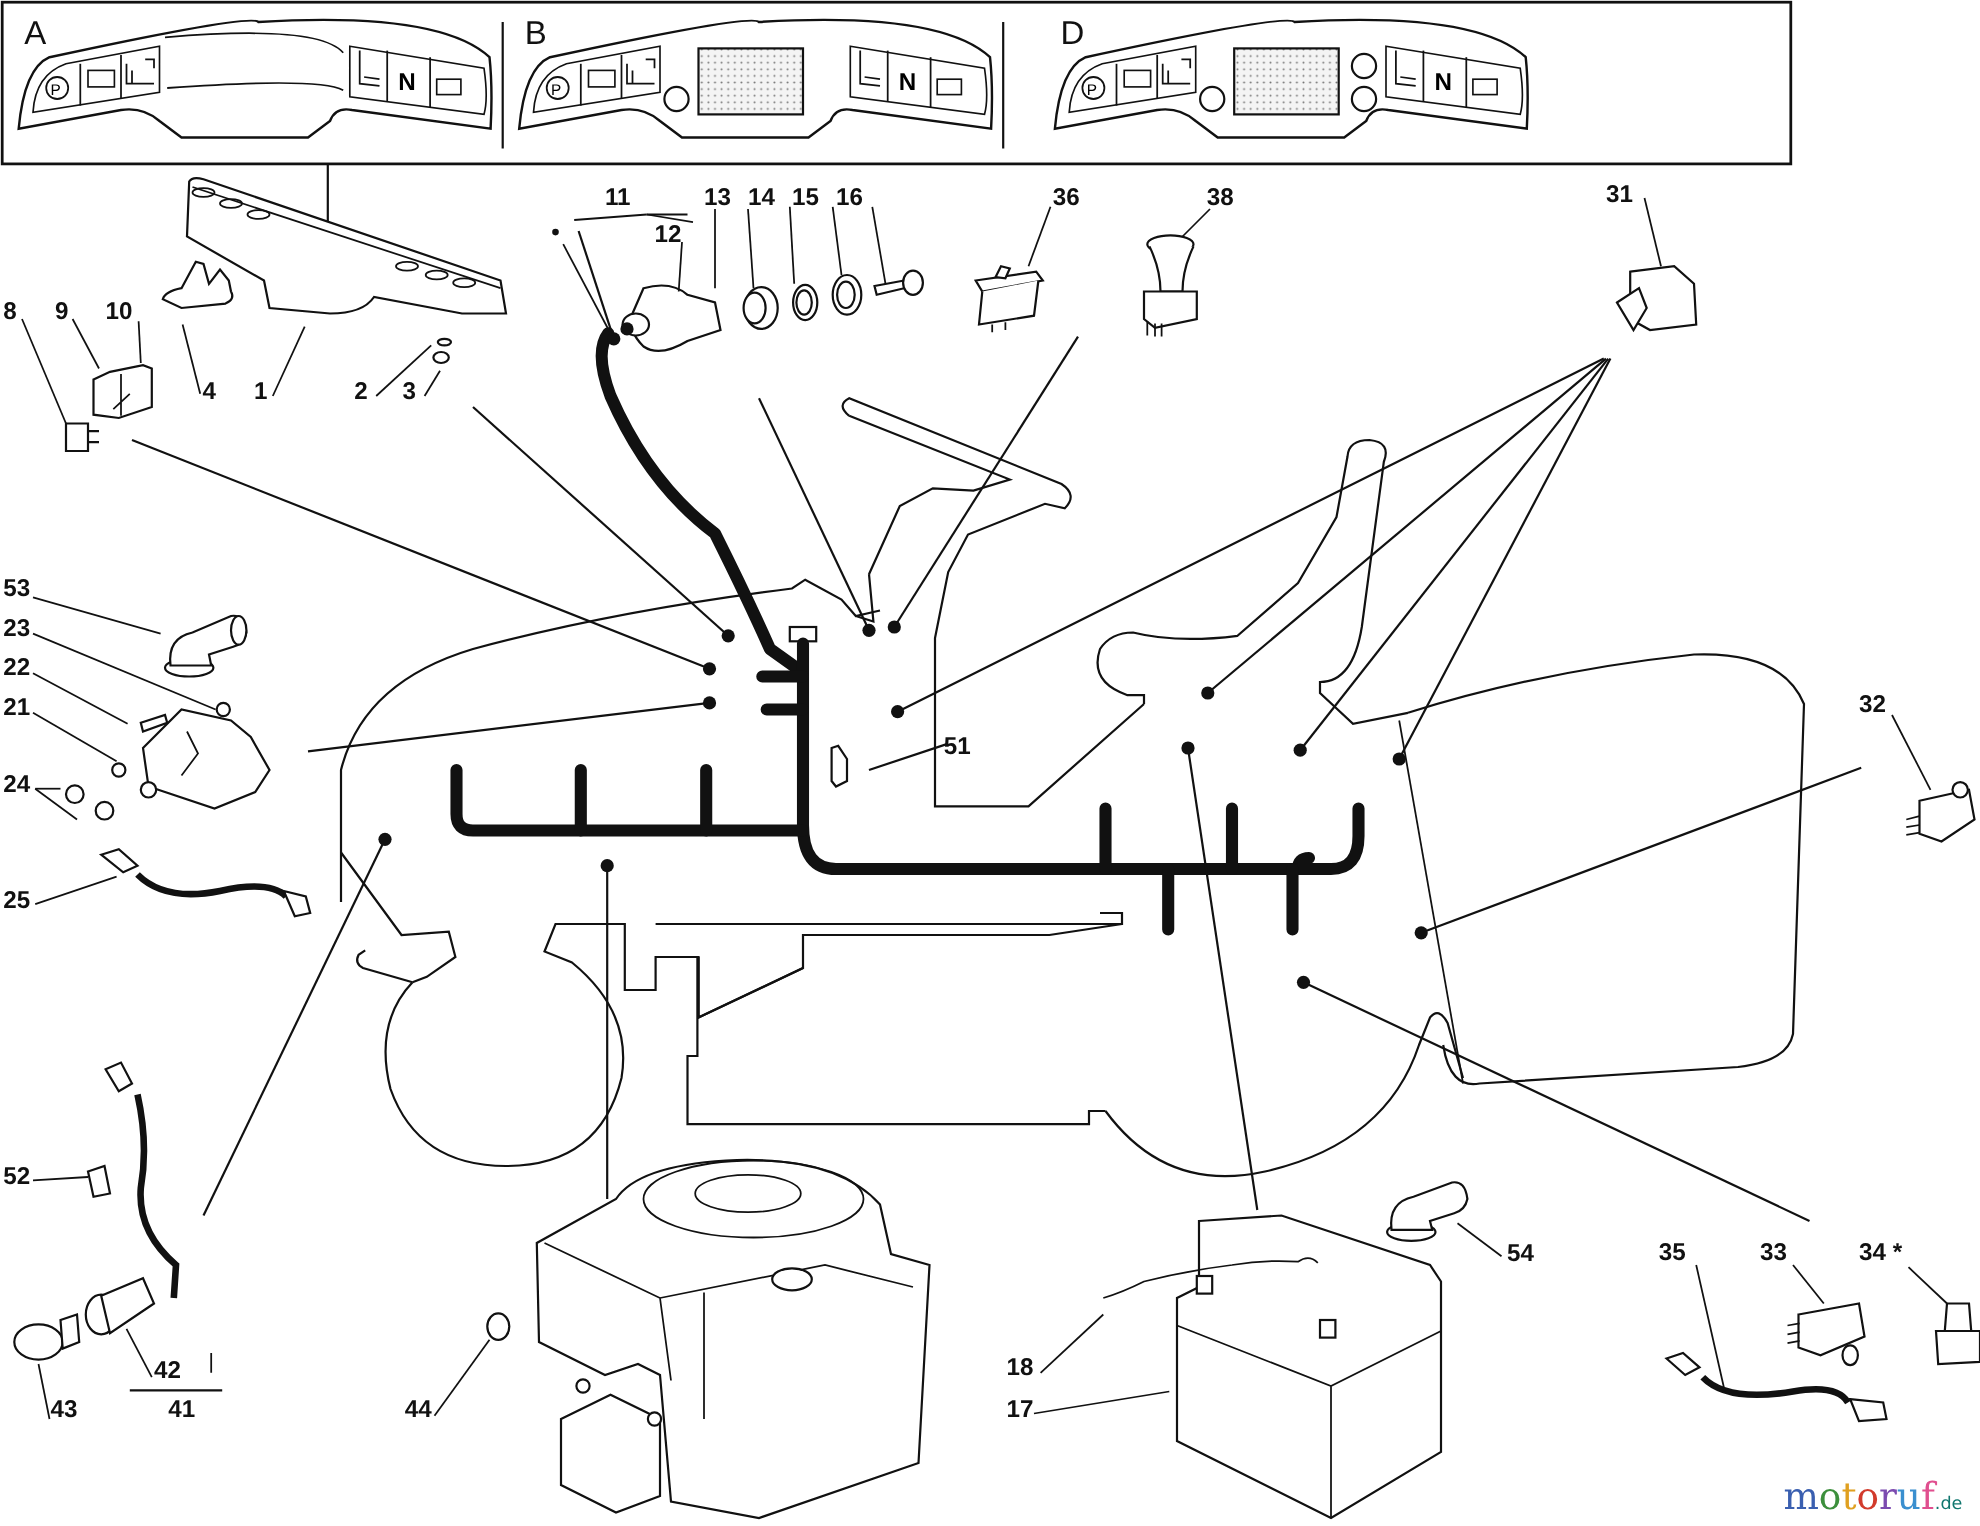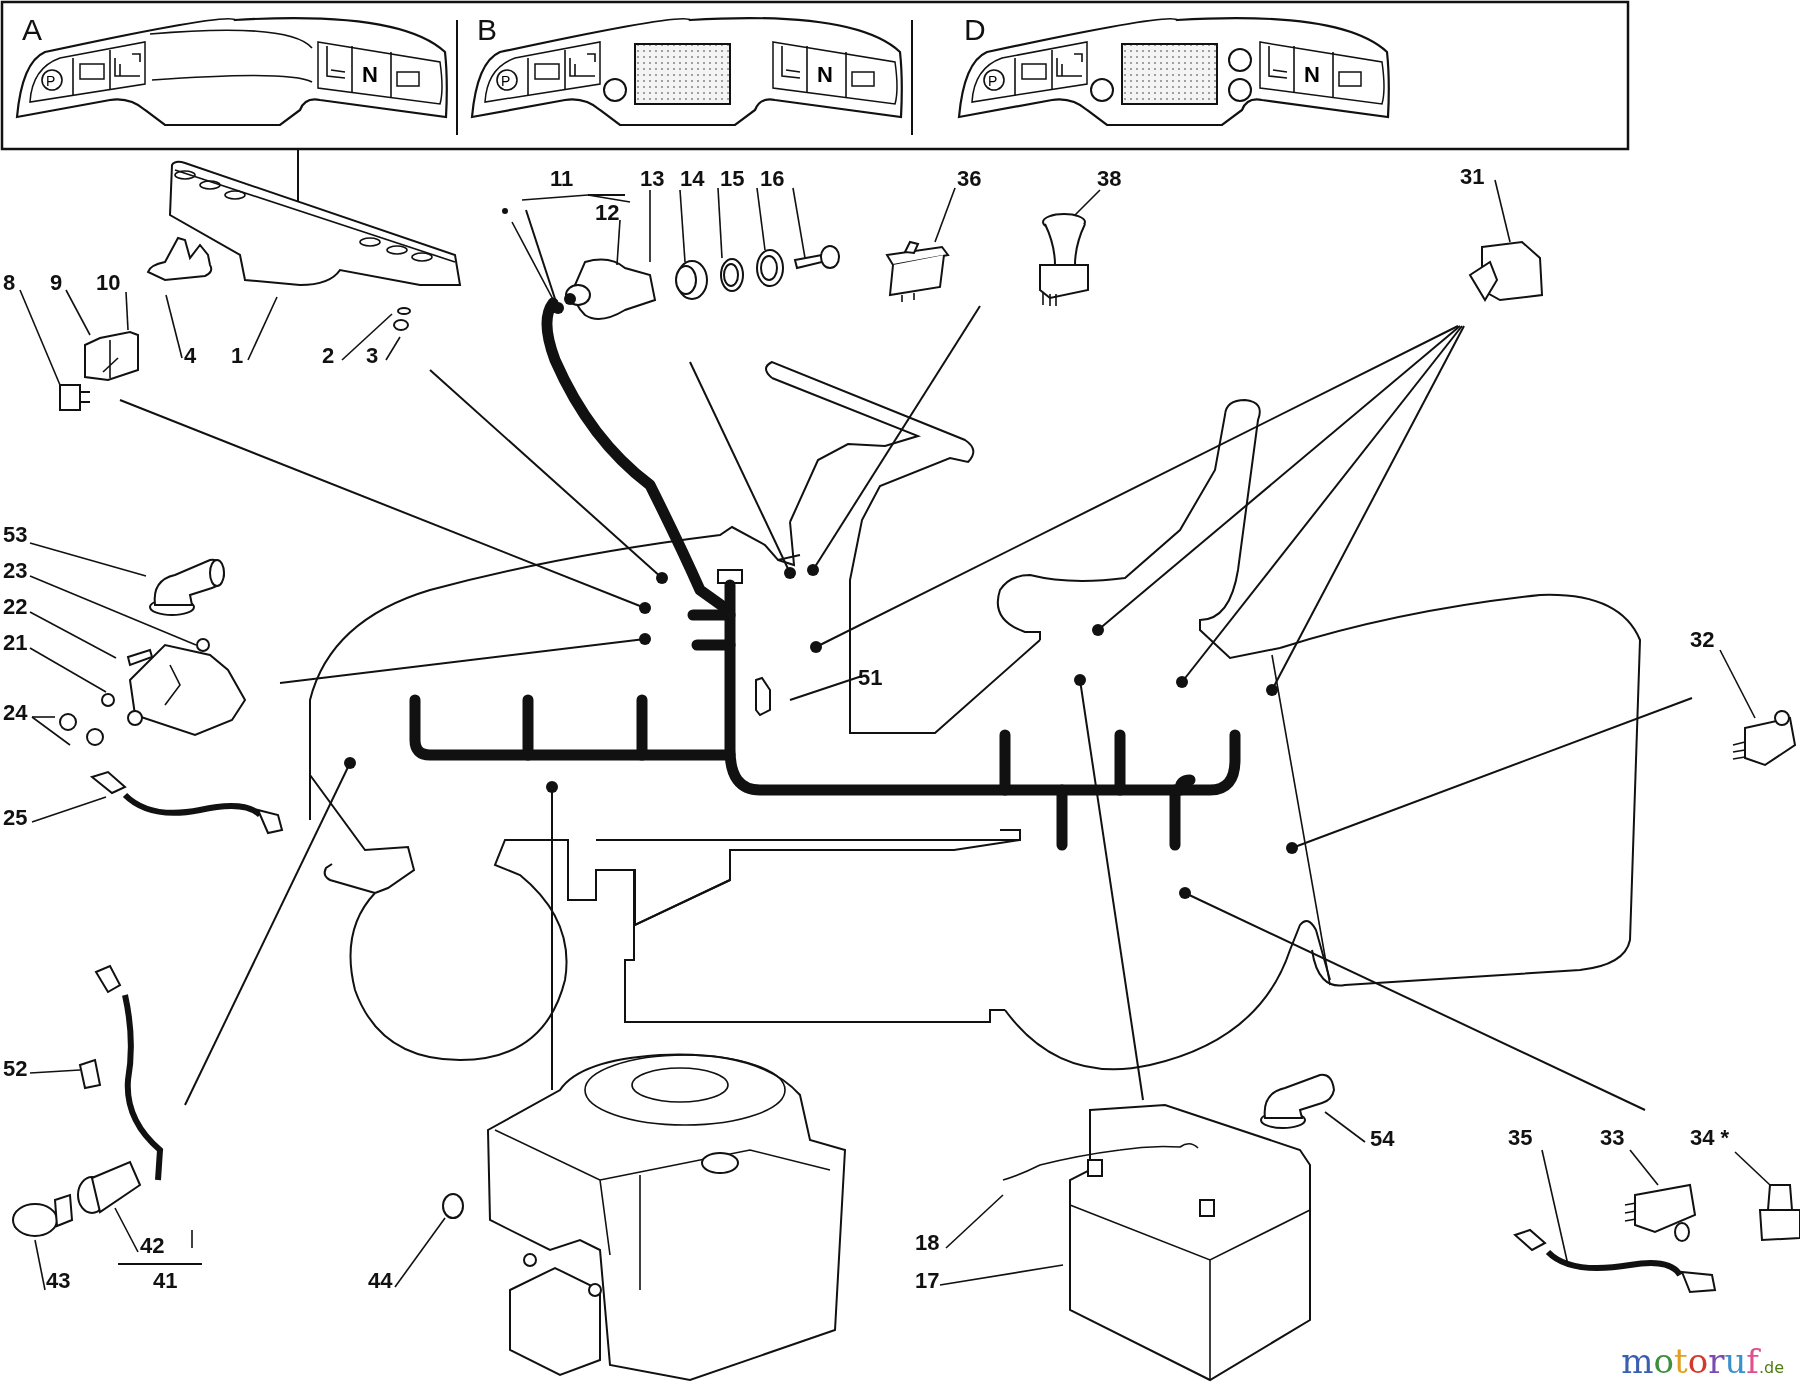--- a/index.html
+++ b/index.html
@@ -8,21 +8,21 @@
   .lbl{font-family:"Liberation Sans",sans-serif;font-weight:bold;font-size:22px;fill:#111;}
   .panel-letter{font-family:"Liberation Sans",sans-serif;font-size:30px;fill:#111;}
   .ln{stroke:#111;stroke-width:2;fill:none;}
   .thin{stroke:#111;stroke-width:1.6;fill:none;}
   .part{stroke:#111;stroke-width:2;fill:#fff;}
   .harness{stroke:#111;stroke-width:11;fill:none;stroke-linecap:round;stroke-linejoin:round;}
   .dot{fill:#111;}
   .dots{fill:url(#dotpat);stroke:#111;stroke-width:2;}
   #watermark{position:absolute;right:16px;bottom:6px;font-family:"DejaVu Serif",serif;font-size:34px;letter-spacing:0px;}
   #watermark span{display:inline-block;}
-  #watermark .tld{font-size:16px;color:#4d7c0f;font-family:"DejaVu Sans",sans-serif;}
+  #watermark .tld{font-size:16px;color:#0f766e;font-family:"DejaVu Sans",sans-serif;}
 </style>
 </head>
 <body>
 
 <svg id="diagram" viewBox="0 0 1800 1387" xmlns="http://www.w3.org/2000/svg">
   <defs>
     <pattern id="dotpat" width="6" height="6" patternUnits="userSpaceOnUse">
       <rect width="6" height="6" fill="#f4f4f4"></rect>
       <circle cx="3" cy="3" r="0.9" fill="#777"></circle>
     </pattern>

